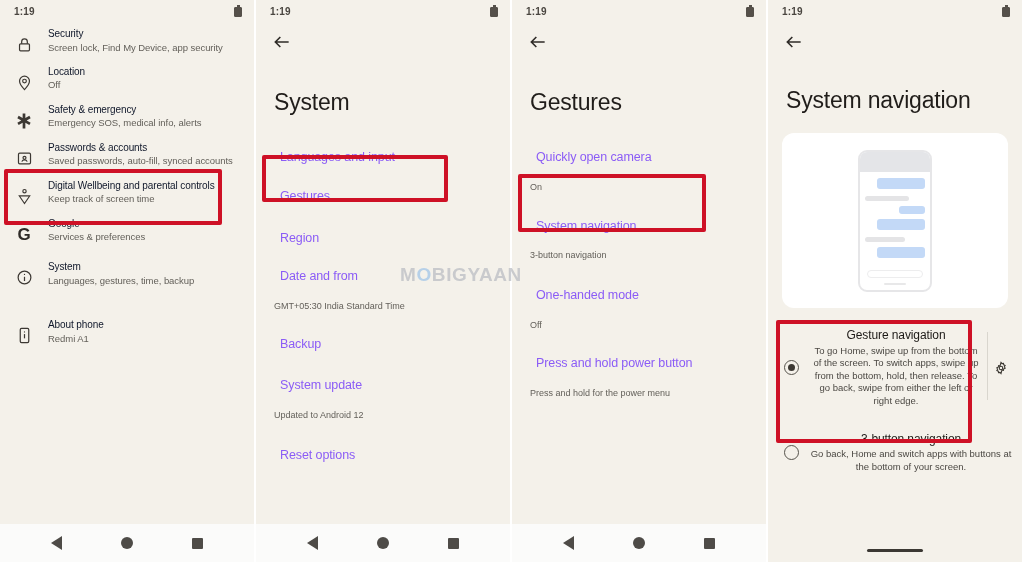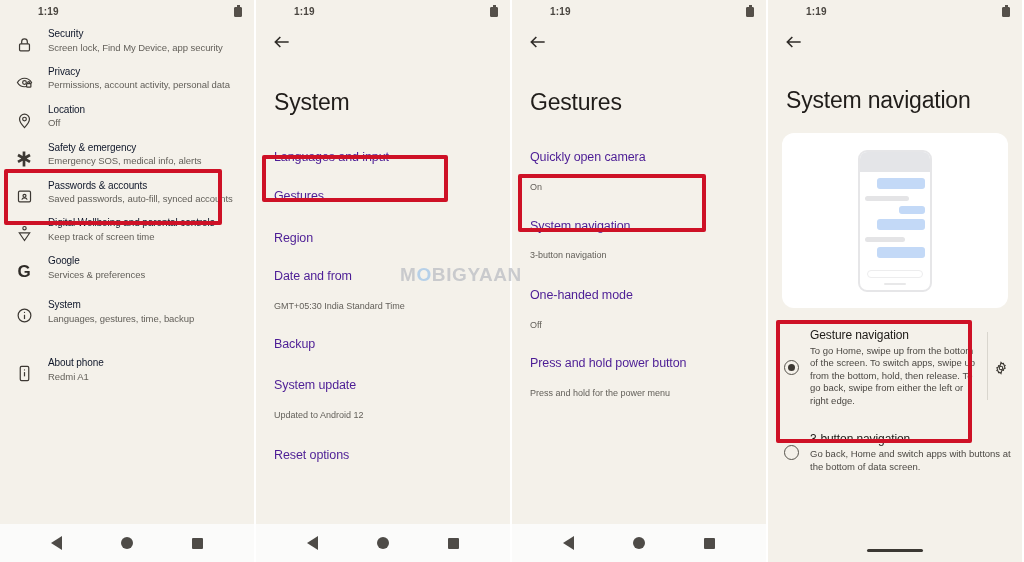--- a/index.html
+++ b/index.html
@@ -33,21 +33,20 @@
     display: flex;
     align-items: center;
     justify-content: space-between;
     padding: 0 12px 0 14px;
   }
   .status-time {
     font-size: 10px;
     font-weight: bold;
     color: #4a4640;
     letter-spacing: .2px;
-    margin-left: 24px;
   }
   .battery-icon { width: 8px; height: 12px; position: relative; }
   .battery-icon .body {
     position: absolute; left: 0; top: 2px;
     width: 8px; height: 10px;
     border: 1px solid #55504a; border-radius: 1px;
     background: #55504a;
   }
   .battery-icon .cap {
     position: absolute; left: 2.5px; top: 0;
@@ -98,23 +97,24 @@
     color: #63605a;
     line-height: 1.3;
     margin-top: 1px;
     letter-spacing: -.05px;
   }
 
   
   .plain-row { padding: 9px 14px 9px 18px; }
   .plain-title {
     font-size: 12.5px;
-    color: #4c1d95;
+    color: #8b5cf6;
     line-height: 1.25;
     letter-spacing: -.1px;
+    margin-left: 6px;
   }
   .plain-sub {
     font-size: 9px;
     color: #63605a;
     margin-top: 16px;
     line-height: 1.3;
   }
 
   
   .hl {
@@ -195,21 +195,21 @@
     flex: 0 0 26px;
     display: flex; align-items: center; justify-content: center;
   }
   .radio-outer {
     width: 15px; height: 15px;
     border: 1.6px solid #56534c;
     border-radius: 50%;
     display: flex; align-items: center; justify-content: center;
   }
   .radio-dot { width: 7px; height: 7px; border-radius: 50%; background: #3c3933; }
-  .opt-text { flex: 1 1 auto; padding: 0 4px 0 6px; }
+  .opt-text { flex: 1 1 auto; padding: 0 4px 0 6px; text-align: center; }
   .opt-title {
     font-size: 12px; color: #1d1a17; line-height: 1.3; letter-spacing: -.1px;
   }
   .opt-desc {
     font-size: 9.5px; color: #4b4843; line-height: 1.32; margin-top: 1px;
   }
   .opt-gear { flex: 0 0 30px; display: flex; align-items: center; justify-content: center; }
   .divider-v {
     position: absolute; right: 34px; top: 18px; bottom: 18px;
     width: 1px; background: #d9d6ce;
@@ -256,34 +256,20 @@
             <rect x="5" y="11" width="14" height="10" rx="1.5"></rect>
               <path d="M8 11V8a4 4 0 0 1 8 0v3"></path>
           </svg>
         </div>
         <div class="set-text">
           <div class="set-title">Security</div>
           <div class="set-sub">Screen lock, Find My Device, app security</div>
         </div>
       </div>
 
-      <div class="set-row">
-        <div class="set-icon">
-          <svg width="17" height="17" viewBox="0 0 24 24" fill="none" stroke="currentColor" stroke-width="1.7">
-            <path d="M2 12s3.5-6 10-6 10 6 10 6-3.5 6-10 6-10-6-10-6z"></path>
-              <circle cx="12" cy="12" r="2.6"></circle>
-            <rect x="15" y="13.5" width="6" height="5" rx="1" fill="#f4f1ea"></rect>
-              <path d="M16.5 13.5v-1.3a1.5 1.5 0 0 1 3 0v1.3"></path>
-          </svg>
-        </div>
-        <div class="set-text">
-          <div class="set-title">Privacy</div>
-          <div class="set-sub">Permissions, account activity, personal data</div>
-        </div>
-      </div>
 
       <div class="set-row">
         <div class="set-icon">
           <svg width="17" height="17" viewBox="0 0 24 24" fill="none" stroke="currentColor" stroke-width="1.7">
             <path d="M12 22s7-7.1 7-12a7 7 0 1 0-14 0c0 4.9 7 12 7 12z"></path>
               <circle cx="12" cy="10" r="2.6"></circle>
           </svg>
         </div>
         <div class="set-text">
           <div class="set-title">Location</div>
@@ -530,21 +516,21 @@
         </div>
         <span class="divider-v"></span>
       </div>
 
       <div class="nav-option" style="padding-top:14px;">
         <div class="radio">
           <span class="radio-outer"></span>
         </div>
         <div class="opt-text">
           <div class="opt-title">3-button navigation</div>
-          <div class="opt-desc">Go back, Home and switch apps with buttons at the bottom of data screen.</div>
+          <div class="opt-desc">Go back, Home and switch apps with buttons at the bottom of your screen.</div>
         </div>
       </div>
 
       <div class="hl" style="left:8px; top:6px; width:196px; height:123px;"></div>
       <span class="home-indicator"></span>
     </div>
   </div>
 
   <div class="watermark"><span>M</span><span class="o-blue">O</span><span>BIGYAAN</span></div>
 

